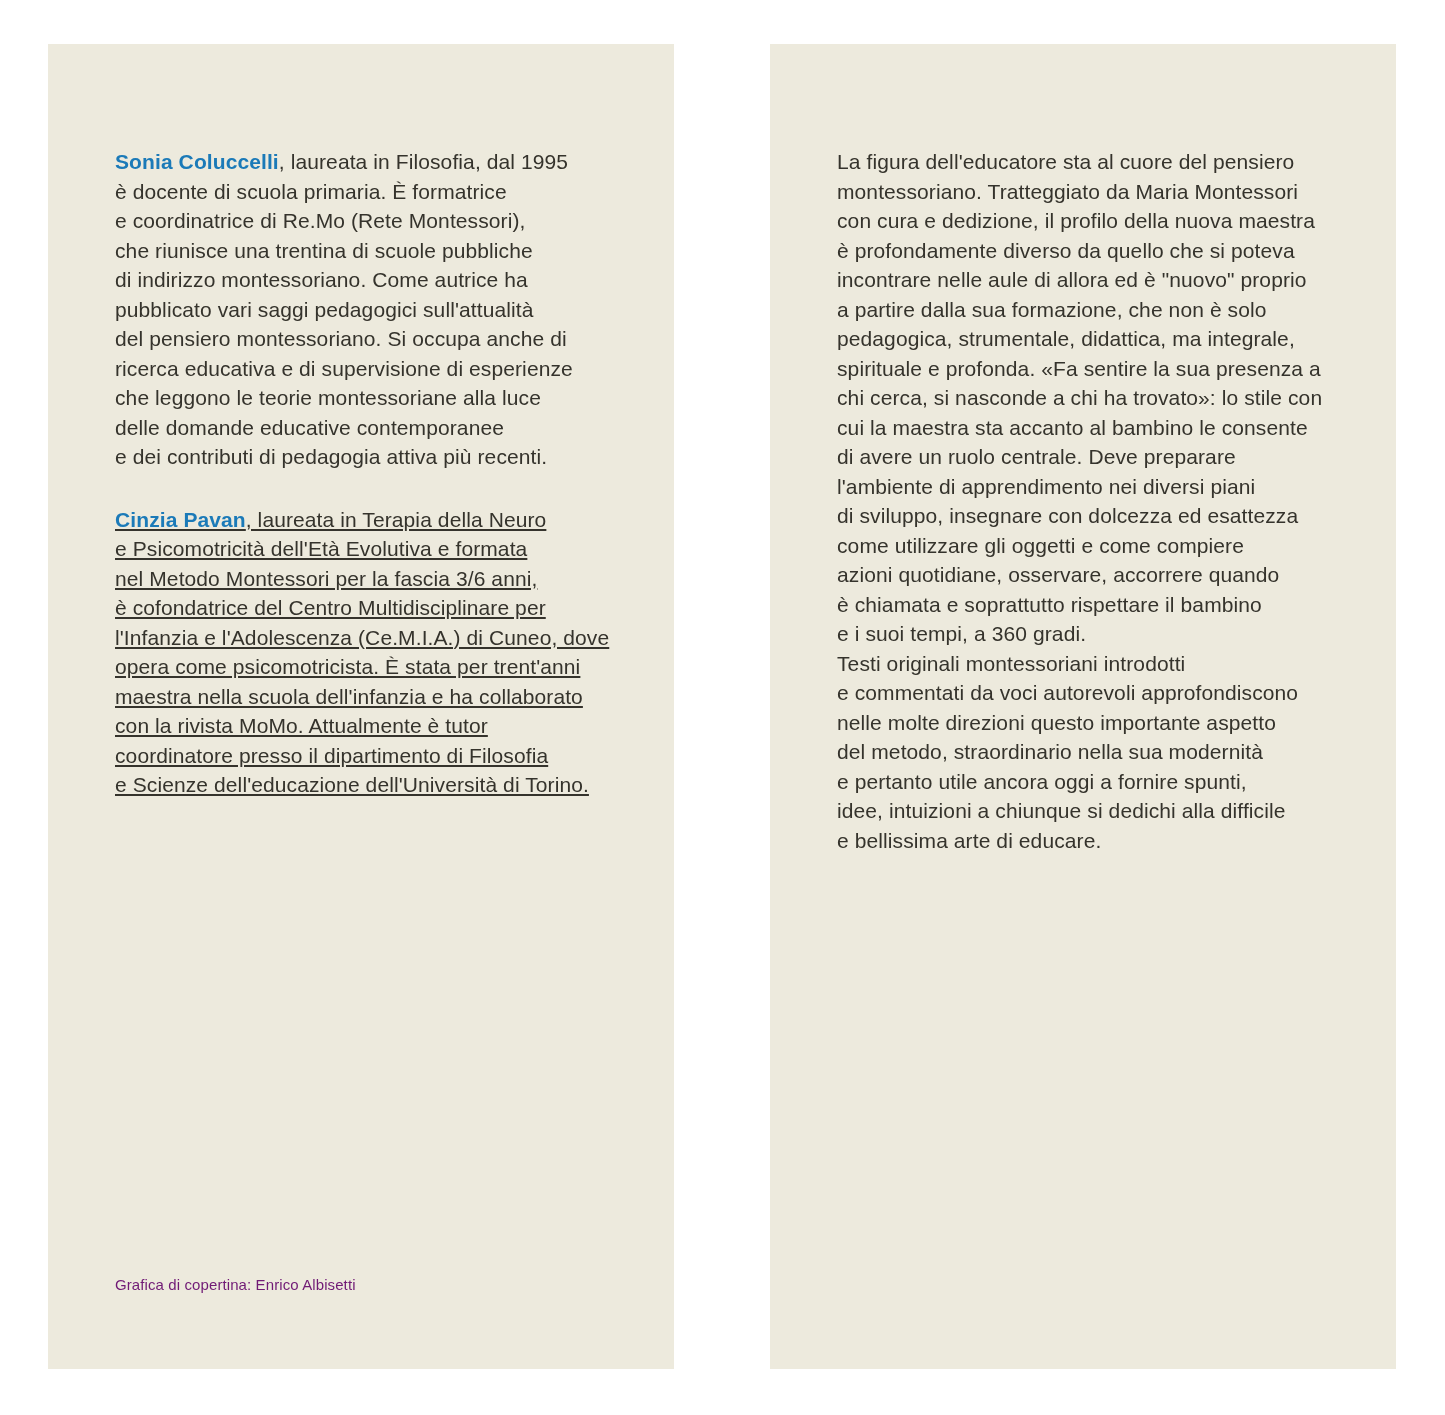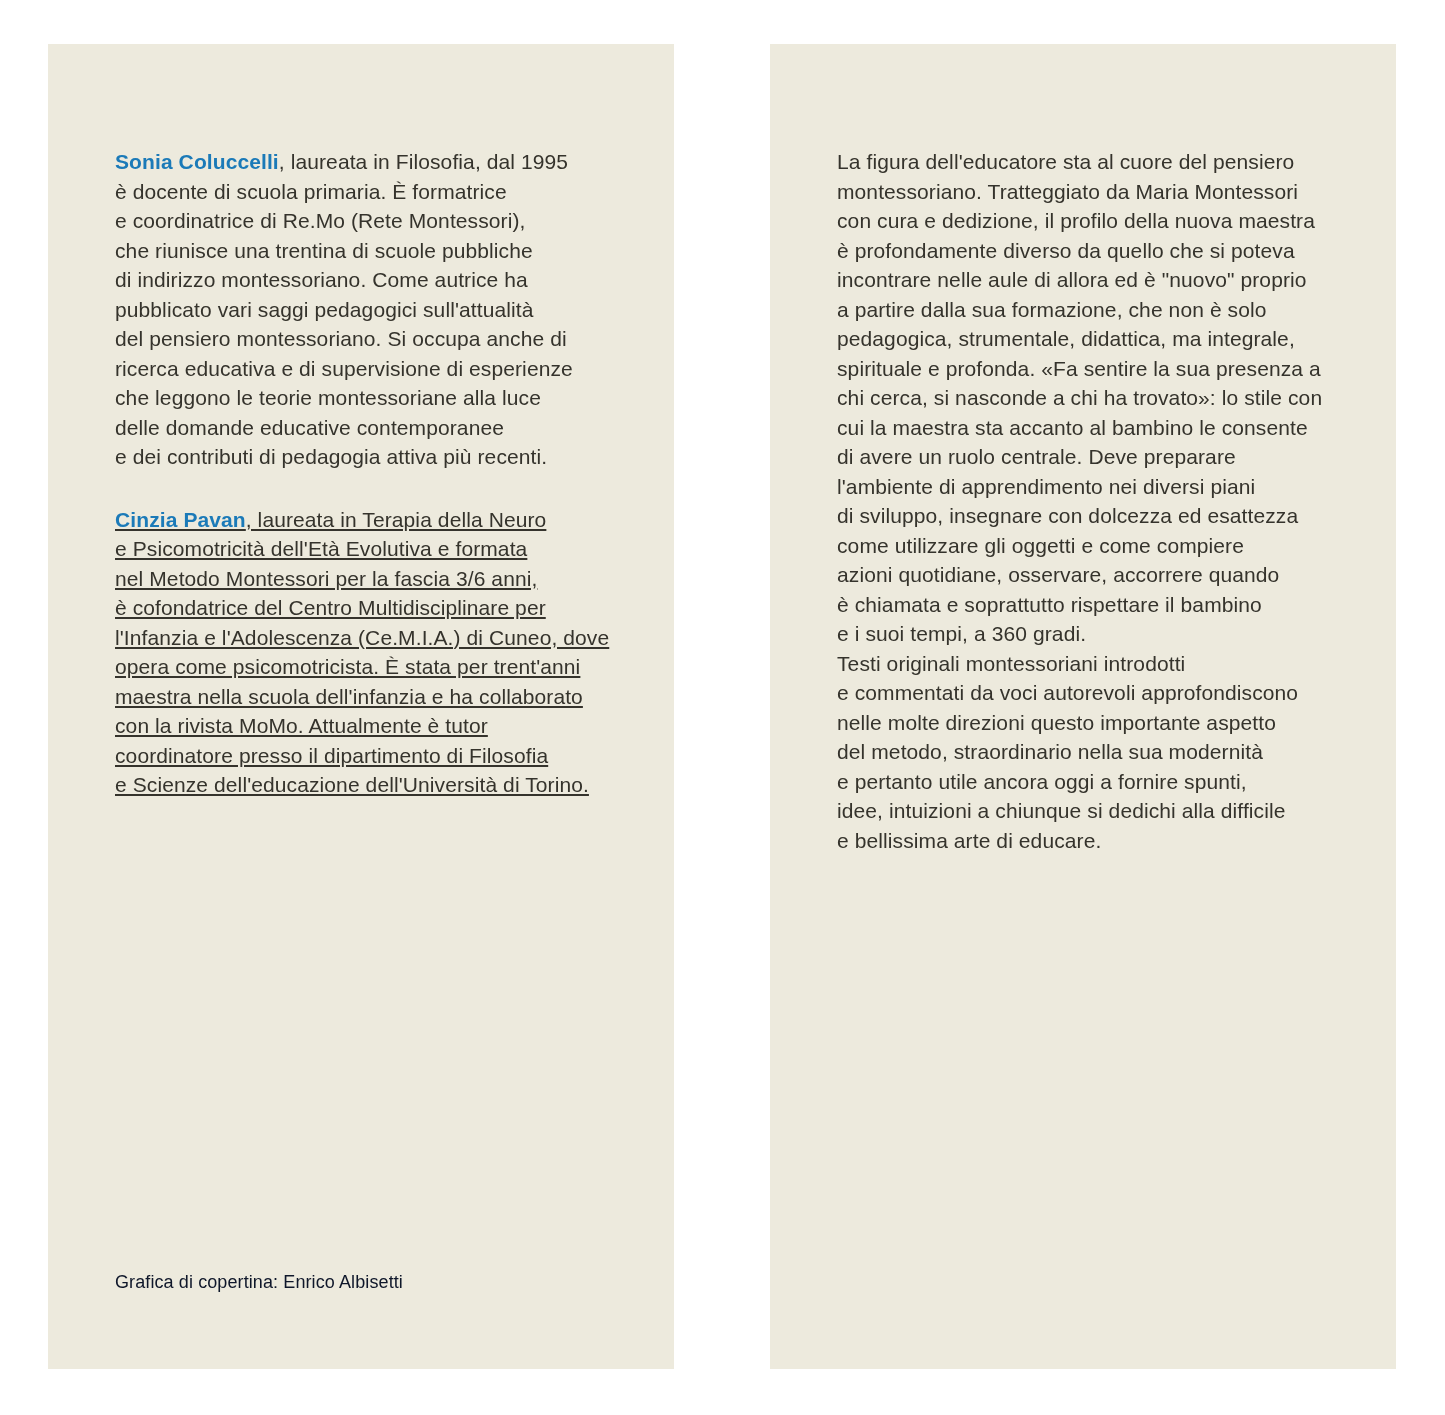--- a/index.html
+++ b/index.html
@@ -47,22 +47,22 @@
     color: #1b7ab8;
     font-weight: bold;
   }
   .flow-text {
     white-space: pre-line;
   }
   .credit {
     position: absolute;
     left: 67px;
     bottom: 76px;
-    color: #0f172a;
-    font-size: 18px;
+    color: #701a75;
+    font-size: 15px;
     letter-spacing: 0.1px;
     text-align: right;
   }
 </style>
 </head>
 <body>
 
 <div class="page">
 
   <section class="flap flap-left">

